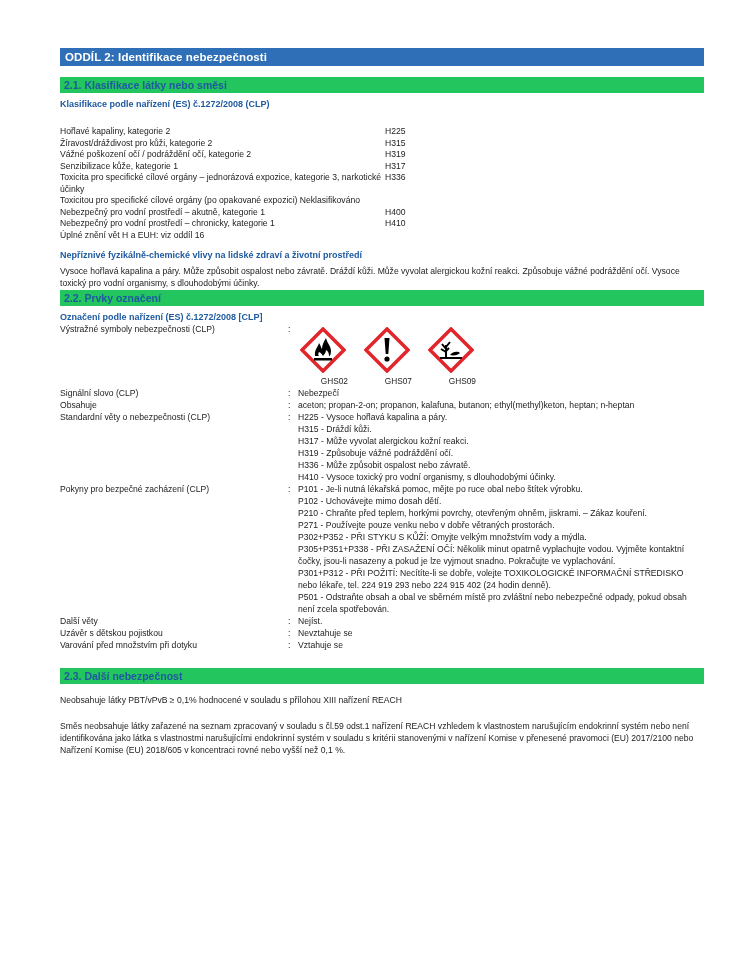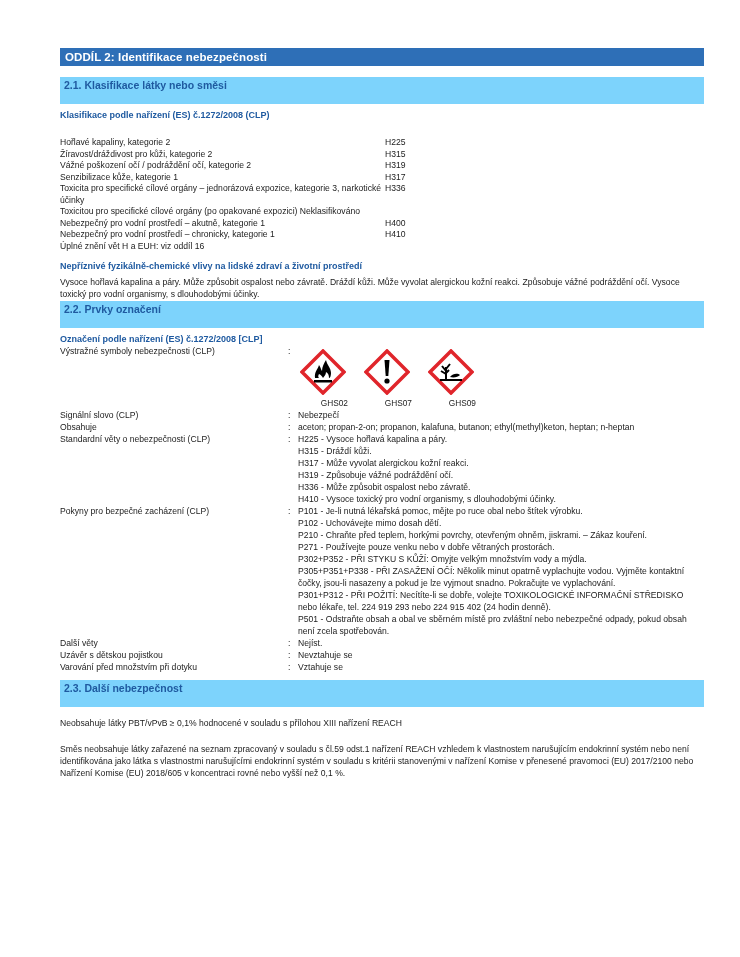--- a/index.html
+++ b/index.html
@@ -1,19 +1,19 @@
 <!DOCTYPE html>
 <html><head>
 <meta charset="utf-8">
 <style>
   html, body { margin:0; padding:0; background:#ffffff; }
   body { width:740px; height:957px; position:relative; font-family:"Liberation Sans", sans-serif; color:#222; font-size:9px; overflow:hidden; }
   .page { position:absolute; left:60px; top:48px; width:644px; }
   .h1 { background:#2e6fb7; color:#fff; font-size:11.5px; font-weight:bold; height:18px; line-height:18px; padding-left:5px; letter-spacing:0.1px; }
-  .h2 { background:#7dd3fc; color:#1f5aa0; font-size:10.5px; font-weight:bold; height:27px; line-height:16px; padding-left:4px; }
+  .h2 { background:#22c55e; color:#1f5aa0; font-size:10.5px; font-weight:bold; height:16px; line-height:16px; padding-left:4px; }
   .h3 { color:#1f5aa0; font-size:9px; font-weight:bold; margin-top:5px; line-height:12px; }
   .line { line-height:11.5px; font-size:8.6px; white-space:nowrap; }
   .cls-row { display:flex; line-height:11.5px; font-size:8.6px; }
   .cls-row .txt { width:325px; }
   .cls-row .code { width:60px; }
   .para { font-size:8.6px; line-height:12px; }
   .kv { display:flex; font-size:8.6px; line-height:12px; }
   .kv .k { width:228px; }
   .kv .sep { width:10px; }
   .kv .v { width:406px; }
@@ -150,16 +150,16 @@
       <span class="k">Uzávěr s dětskou pojistkou</span>
       <span class="sep">:</span>
       <span class="v">Nevztahuje se</span>
     </div>
   <div class="kv">
       <span class="k">Varování před množstvím při dotyku</span>
       <span class="sep">:</span>
       <span class="v">Vztahuje se</span>
     </div>
 
-  <div class="h2" style="margin-top:7px">2.3. Další nebezpečnost</div>
+  <div class="h2" style="margin-top:17px">2.3. Další nebezpečnost</div>
   <div class="para" style="margin-top:10px">Neobsahuje látky PBT/vPvB ≥ 0,1% hodnocené v souladu s přílohou XIII nařízení REACH</div>
   <div class="para" style="margin-top:14px">Směs neobsahuje látky zařazené na seznam zpracovaný v souladu s čl.59 odst.1 nařízení REACH vzhledem k vlastnostem narušujícím endokrinní systém nebo není identifikována jako látka s vlastnostmi narušujícími endokrinní systém v souladu s kritérii stanovenými v nařízení Komise v přenesené pravomoci (EU) 2017/2100 nebo Nařízení Komise (EU) 2018/605 v koncentraci rovné nebo vyšší než 0,1 %.</div>
 </div>
 
 </body></html>

